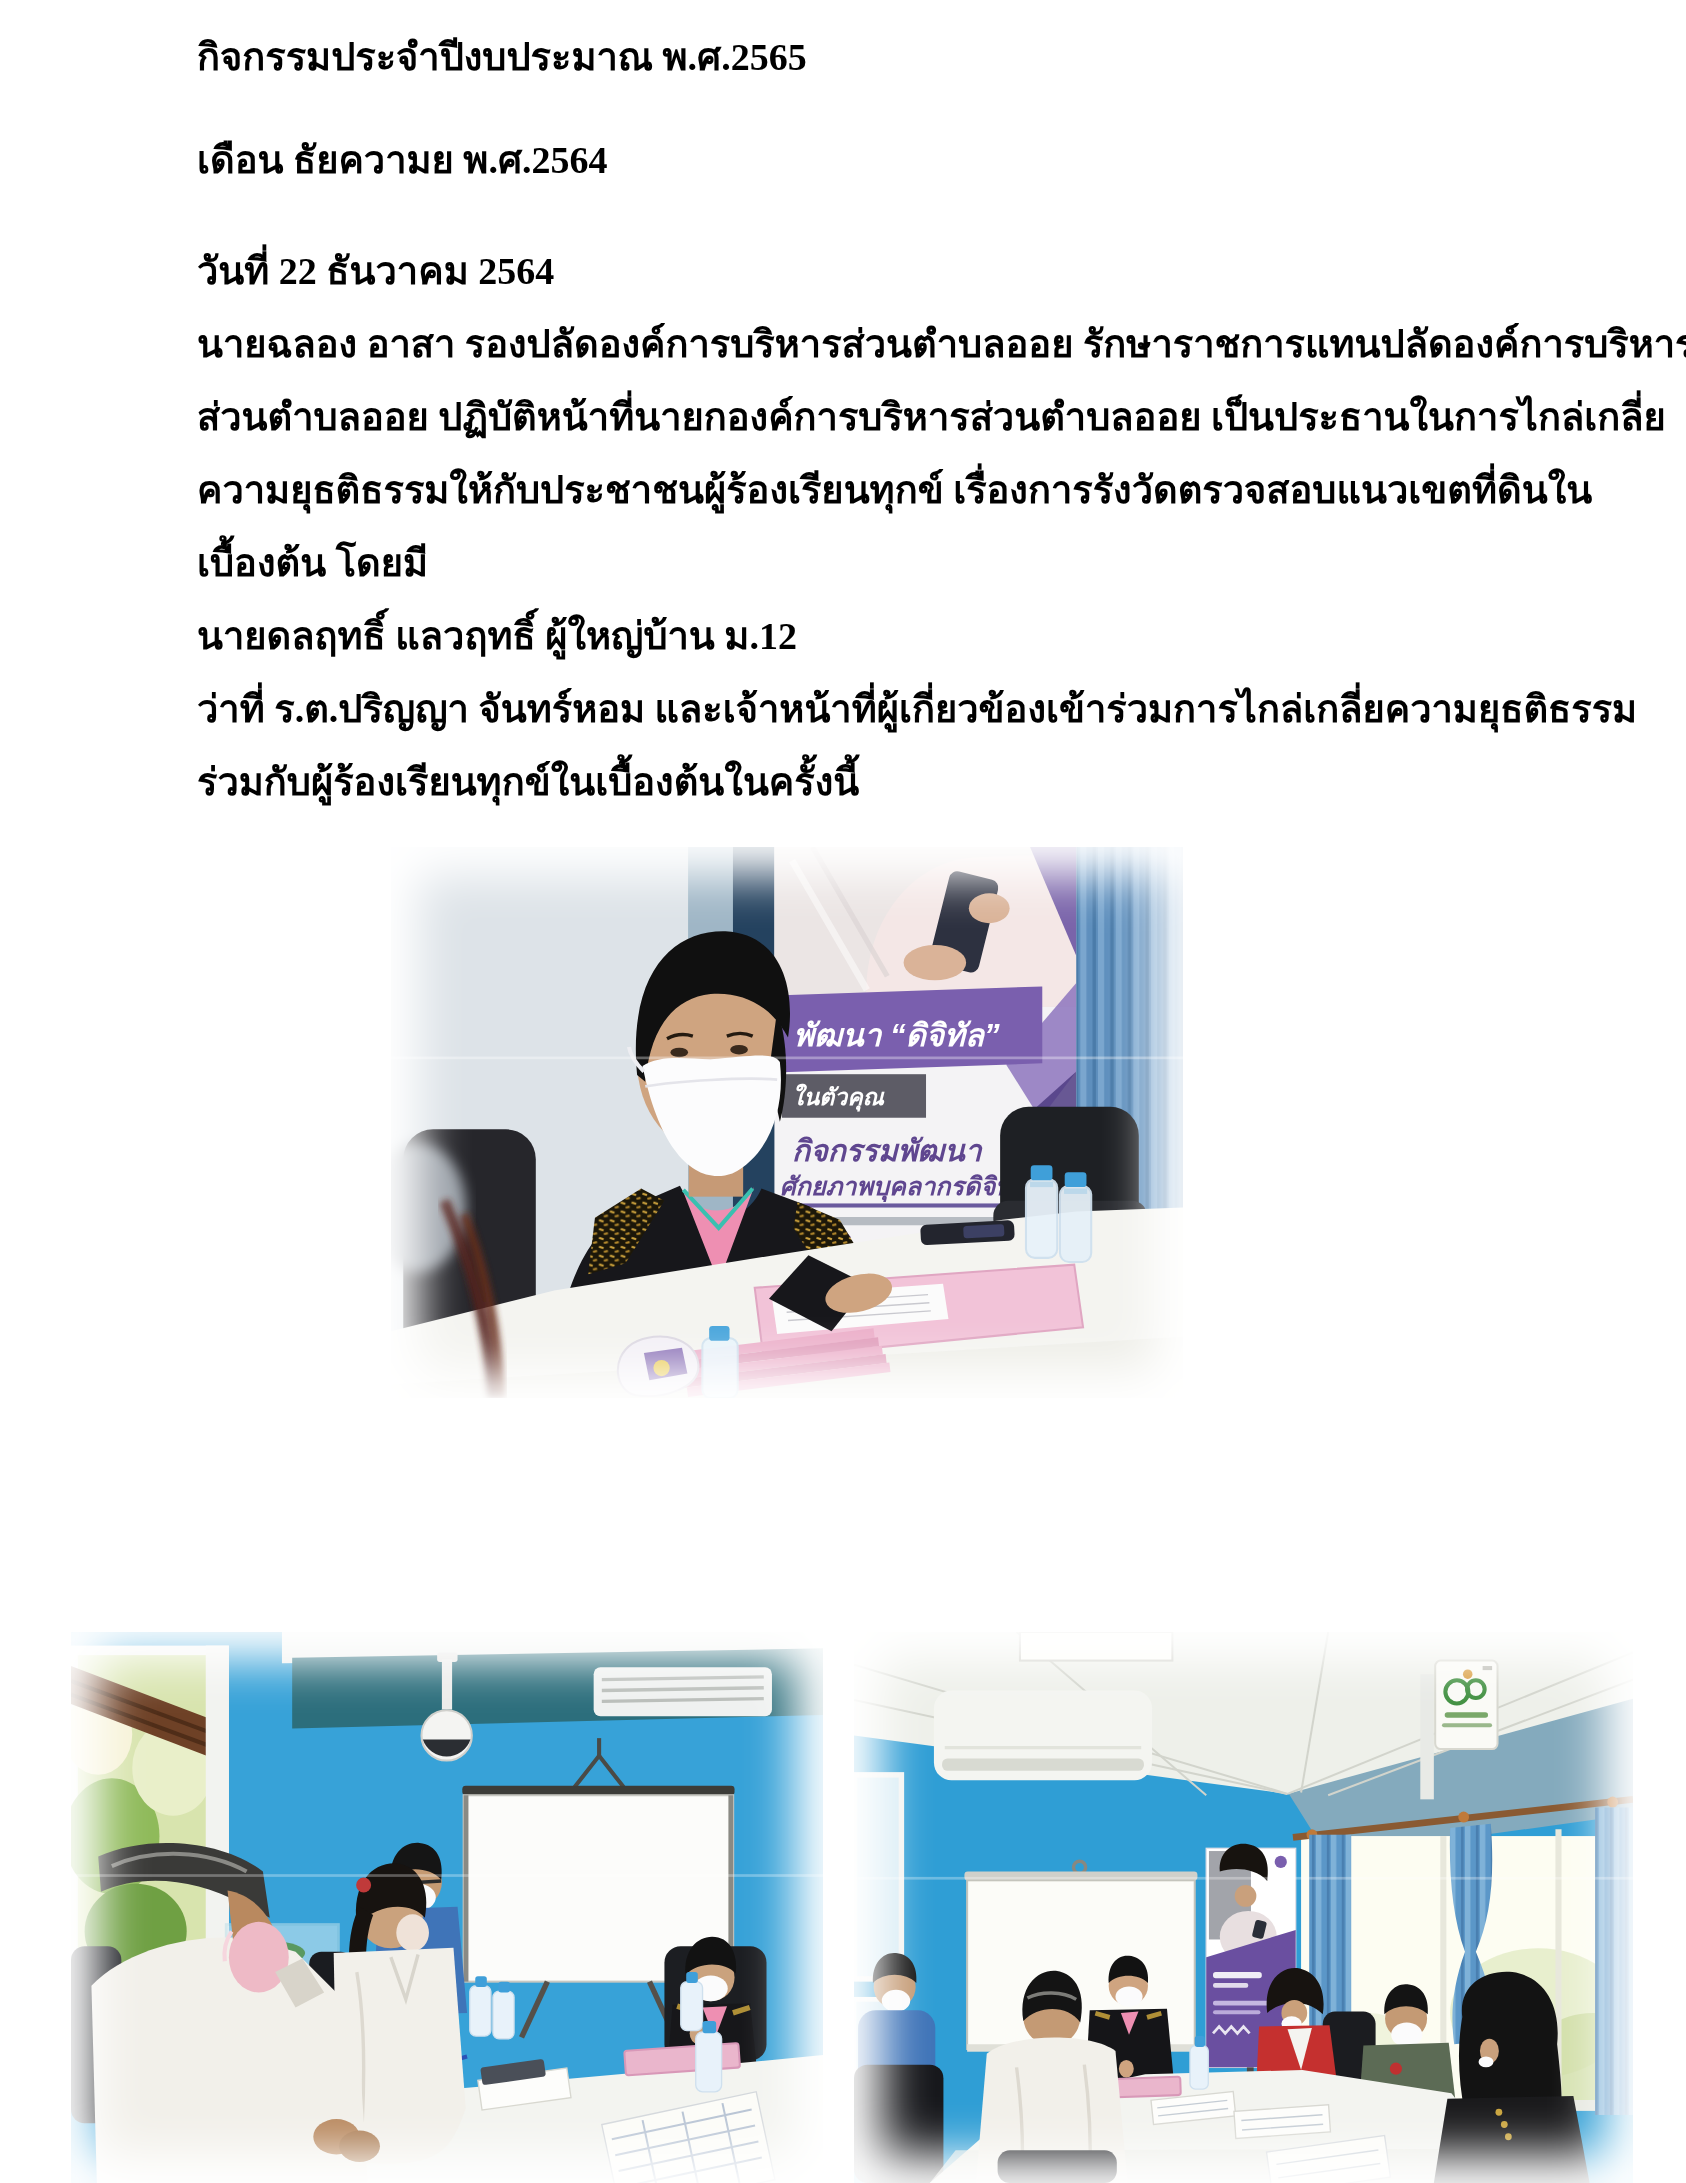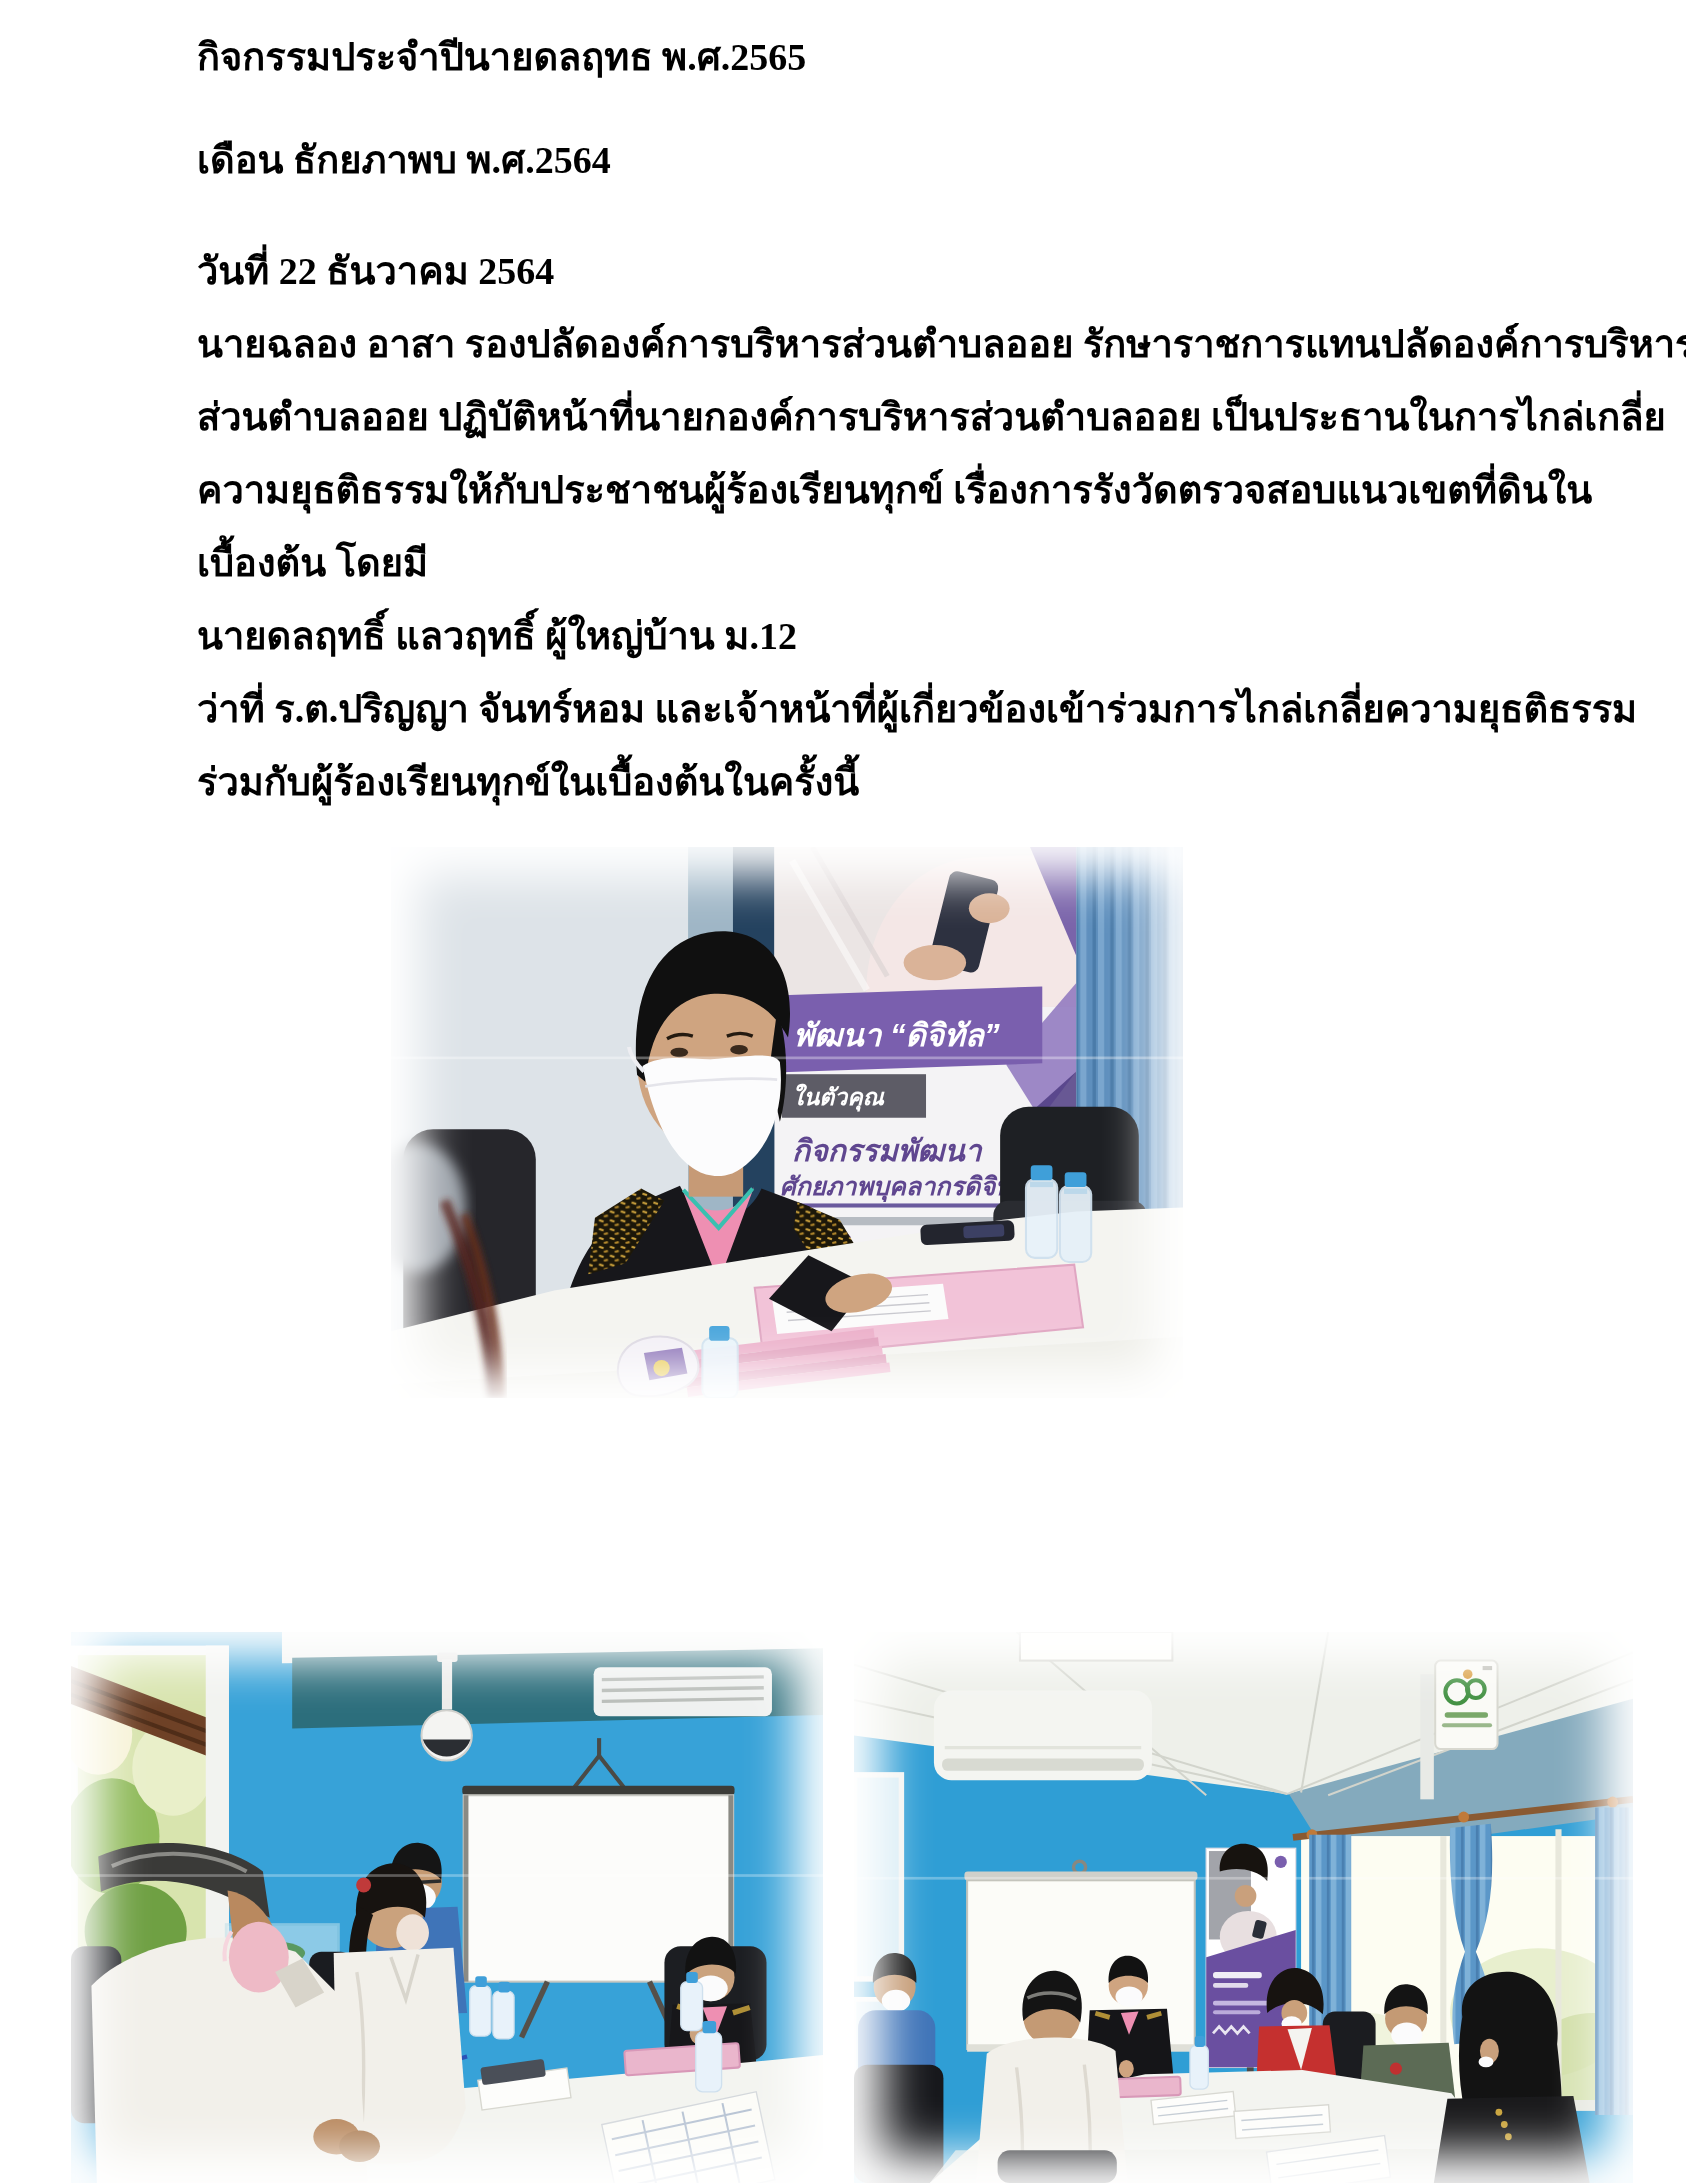--- a/index.html
+++ b/index.html
@@ -17,22 +17,22 @@
   .photoB{left:71px;top:1632px;width:752px;height:551px;}
   .photoC{left:854px;top:1632px;width:779px;height:551px;}
   .photo svg{display:block;width:100%;height:100%;}
   svg text{font-family:"Liberation Sans","DejaVu Sans",sans-serif;font-weight:bold;}
 </style>
 </head>
 <body>
 
 <div id="page">
 
-  <div class="para p1">กิจกรรมประจำปีนายดลฤทธ พ.ศ.2565</div>
-  <div class="para p2">เดือน ธักยภาพบ พ.ศ.2564</div>
+  <div class="para p1">กิจกรรมประจำปีงบประมาณ พ.ศ.2565</div>
+  <div class="para p2">เดือน ธัยความย พ.ศ.2564</div>
   <div class="para p3">
     <div class="bl">วันที่ 22 ธันวาคม 2564</div>
     <div class="bl">นายฉลอง อาสา รองปลัดองค์การบริหารส่วนตำบลออย รักษาราชการแทนปลัดองค์การบริหาร</div>
     <div class="bl">ส่วนตำบลออย ปฏิบัติหน้าที่นายกองค์การบริหารส่วนตำบลออย เป็นประธานในการไกล่เกลี่ย</div>
     <div class="bl">ความยุธติธรรมให้กับประชาชนผู้ร้องเรียนทุกข์ เรื่องการรังวัดตรวจสอบแนวเขตที่ดินใน</div>
     <div class="bl">เบื้องต้น โดยมี</div>
     <div class="bl">นายดลฤทธิ์ แลวฤทธิ์ ผู้ใหญ่บ้าน ม.12</div>
     <div class="bl">ว่าที่ ร.ต.ปริญญา จันทร์หอม และเจ้าหน้าที่ผู้เกี่ยวข้องเข้าร่วมการไกล่เกลี่ยความยุธติธรรม</div>
     <div class="bl">ร่วมกับผู้ร้องเรียนทุกข์ในเบื้องต้นในครั้งนี้</div>
   </div>

